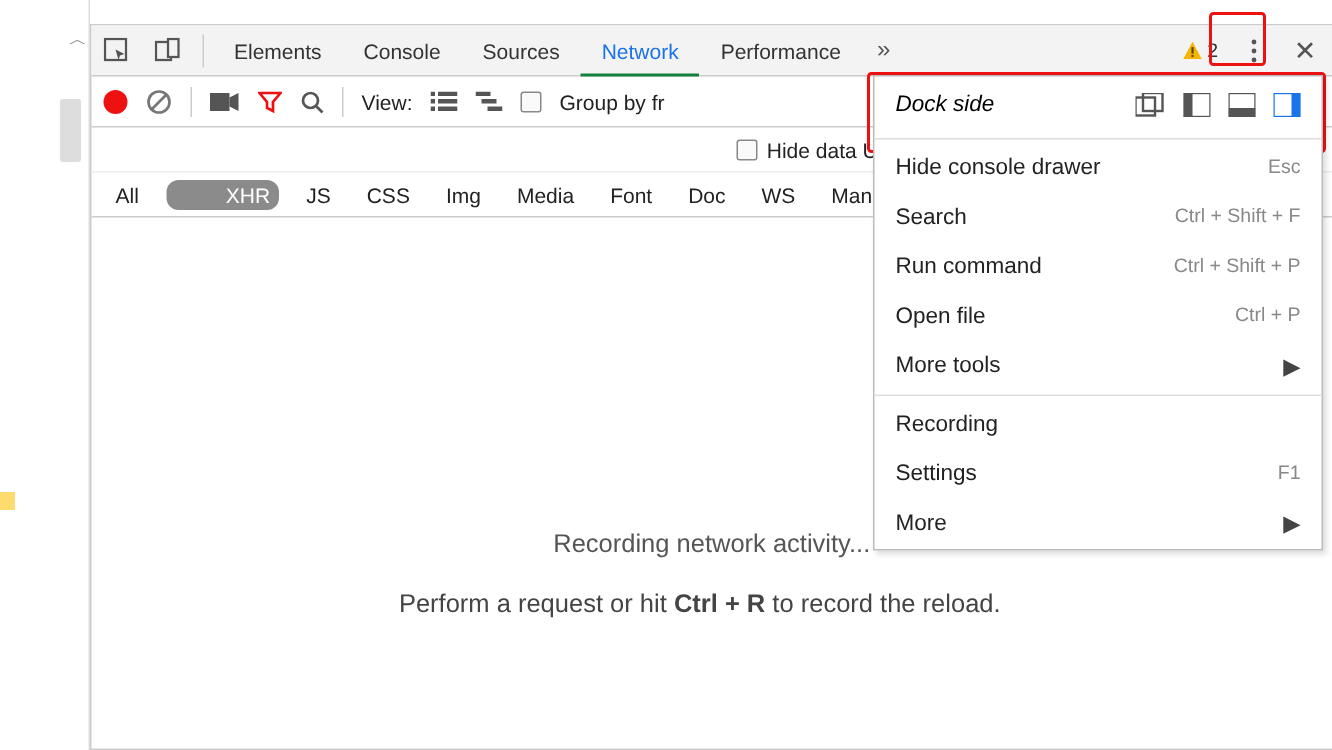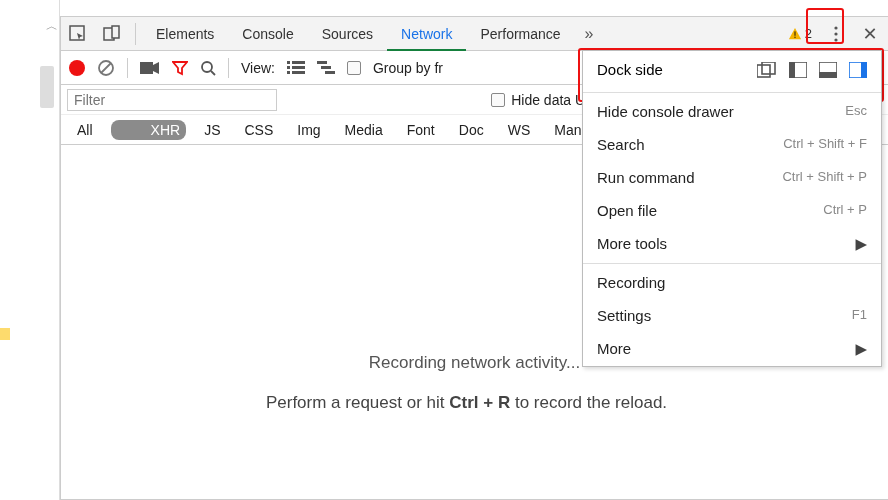--- a/index.html
+++ b/index.html
@@ -35,21 +35,21 @@
 .typebar .chip.active { background: #8b8b8b; color: #fff; padding-left: 40px; }
 .content { position: relative; height: calc(100% - 128px); }
 .msg1 { position: absolute; top: 208px; left: 0; right: 0; text-align: center; font-size: 17px; color: #555; }
 .msg2 { position: absolute; top: 248px; left: 0; right: 16px; text-align: center; font-size: 17px; color: #444; }
 .msg2 b { font-weight: 600; }
 .menu { position: absolute; top: 50px; right: 6px; width: 300px; background: #fff; border: 1px solid #bcbcbc; box-shadow: 2px 2px 4px rgba(0,0,0,0.15); }
 .menu-row { display: flex; align-items: flex-start; justify-content: space-between; padding: 8px 14px; font-size: 15px; color: #222; cursor: pointer; }
 .menu-row .shortcut { color: #888; font-size: 13px; }
 .menu-row .chev-r { color: #444; }
 .menu-sep { height: 1px; background: #ddd; margin: 2px 0; }
-.dock-row { display: flex; align-items: center; justify-content: space-between; padding: 10px 14px 12px; }
+.dock-row { display: flex; align-items: center; justify-content: space-between; padding: 10px 14px 12px; font-style: italic; }
 .dock-row .label { font-size: 15px; }
 .dock-icons { display: flex; gap: 12px; }
 .dock-icons svg { cursor: pointer; }
 .red-box-menu { position: absolute; top: 48px; right: 4px; width: 306px; height: 54px; border: 2px solid #e11; border-radius: 3px; pointer-events: none; }
 svg { display: block; }
 </style>
 </head>
 <body>
 
 <div class="left-strip">
@@ -142,21 +142,20 @@
           <rect x="0" y="0" width="10" height="3" fill="#555"></rect>
           <rect x="4" y="5" width="10" height="3" fill="#555"></rect>
           <rect x="8" y="10" width="10" height="3" fill="#555"></rect>
         </svg>
     </div>
     <div class="checkbox-empty"></div>
     <span style="font-size:14px;color:#222">Group by fr</span>
   </div>
 
   <div class="filterbar">
-    <input class="filter-input" placeholder="Filter" style="">
     <div style="flex:1"></div>
     <div class="hide-urls">
       <div class="checkbox-empty"></div>
       <span>Hide data URLs</span>
     </div>
     <div style="width:260px"></div>
   </div>
 
   <div class="typebar">
     <span class="chip">All</span>

